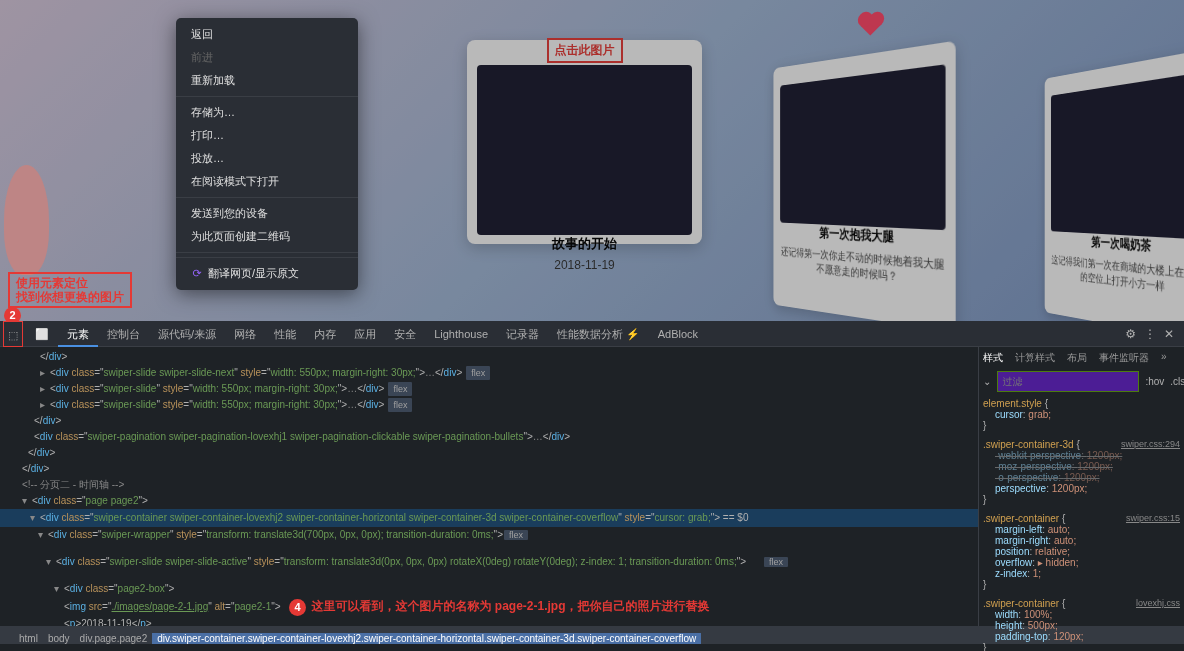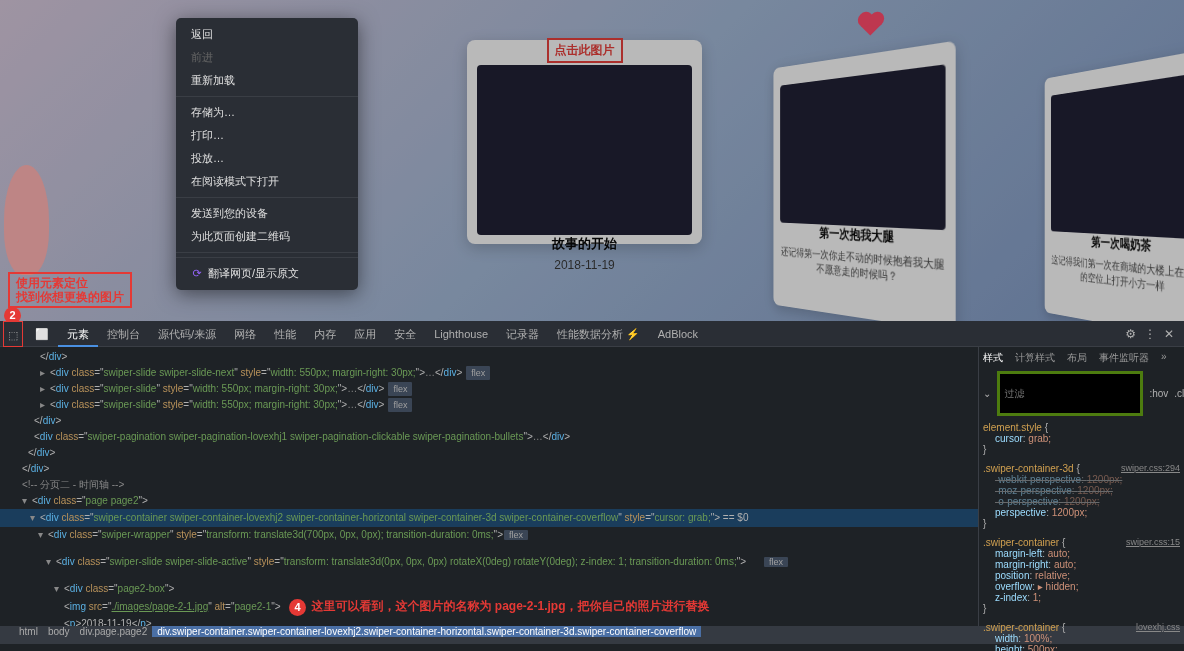--- a/index.html
+++ b/index.html
@@ -40,24 +40,24 @@
 .code-ln .t{color:#5bb0e3}.code-ln .a{color:#b8925a}.code-ln .v{color:#6a9955}.code-ln .c{color:#888}
 .code-ln .caret{display:inline-block;width:10px;color:#888}
 .flex-badge{display:inline-block;padding:0 5px;background:#3a4555;border-radius:1px;font-size:9px;color:#a0a0a0;margin-left:4px}
 .dt-right .sec{margin-bottom:8px}
 .dt-right .sel{color:#d0a050;font-size:10px}
 .dt-right .prop{padding-left:12px;font-size:10px}
 .dt-right .pn{color:#9cdcfe}.dt-right .pv{color:#ce9178}
 .dt-right .struck{text-decoration:line-through;opacity:.5}
 .dt-right .flt{float:right;color:#888;font-size:9px;text-decoration:underline}
 .dt-right .filter{display:flex;align-items:center;gap:6px;font-size:10px;margin-bottom:6px}
-.dt-right .filter input{flex:1;background:#000000;border:3px solid #4d7c0f;color:#888;font-size:10px;padding:14px 4px}
+.dt-right .filter input{flex:1;background:#4c1d95;border:1px solid #4d7c0f;color:#888;font-size:10px;padding:4px 4px}
 .dt-tabs-r{display:flex;font-size:10px;gap:12px;color:#999;margin-bottom:6px}
 .dt-tabs-r .act{color:#fff}
-.dt-crumb{height:18px;background:#353a42;display:flex;align-items:flex-start;font-size:10px;color:#aaa;padding-left:14px}
+.dt-crumb{height:18px;background:#353a42;display:flex;align-items:flex-end;font-size:10px;color:#aaa;padding-left:14px}
 .dt-crumb span{padding:0 5px}
 .dt-crumb .active{background:#4a6fa5;color:#fff}
 .darken{position:absolute;left:0;top:0;right:0;bottom:0;background:rgba(20,20,20,.28);pointer-events:none}
 .highlight-row{background:#1a3d5c;margin:0 -20px;padding:1px 20px}
 </style>
 </head>
 <body>
 
 <div class="page-top">
   <div class="plush-left"></div>

